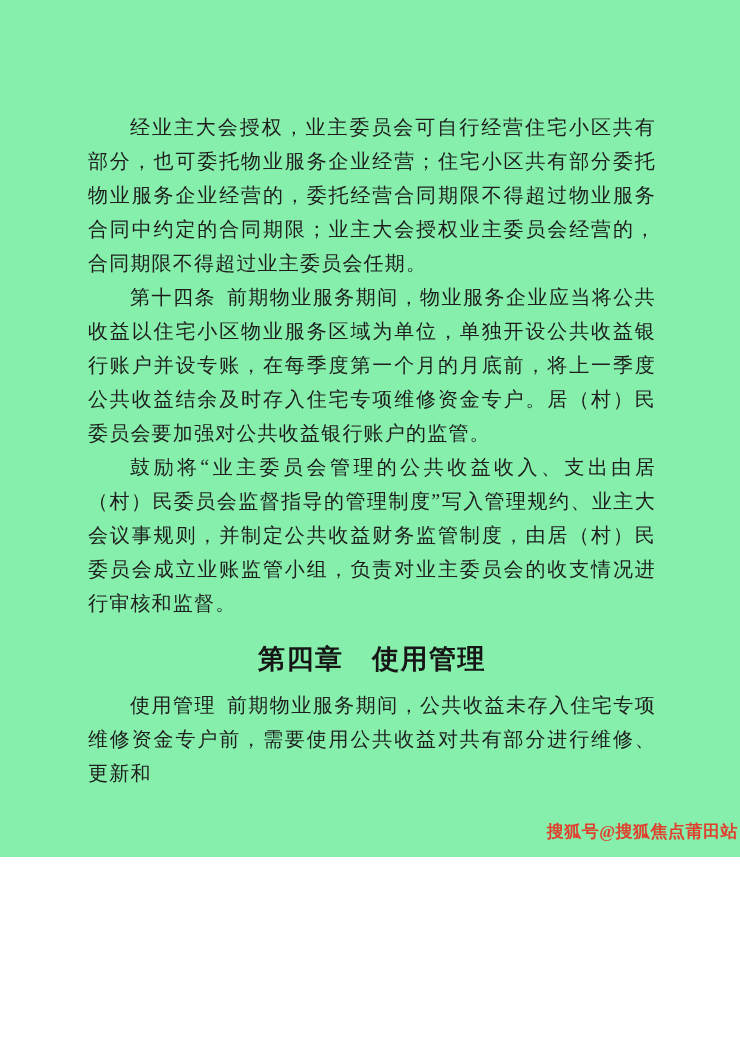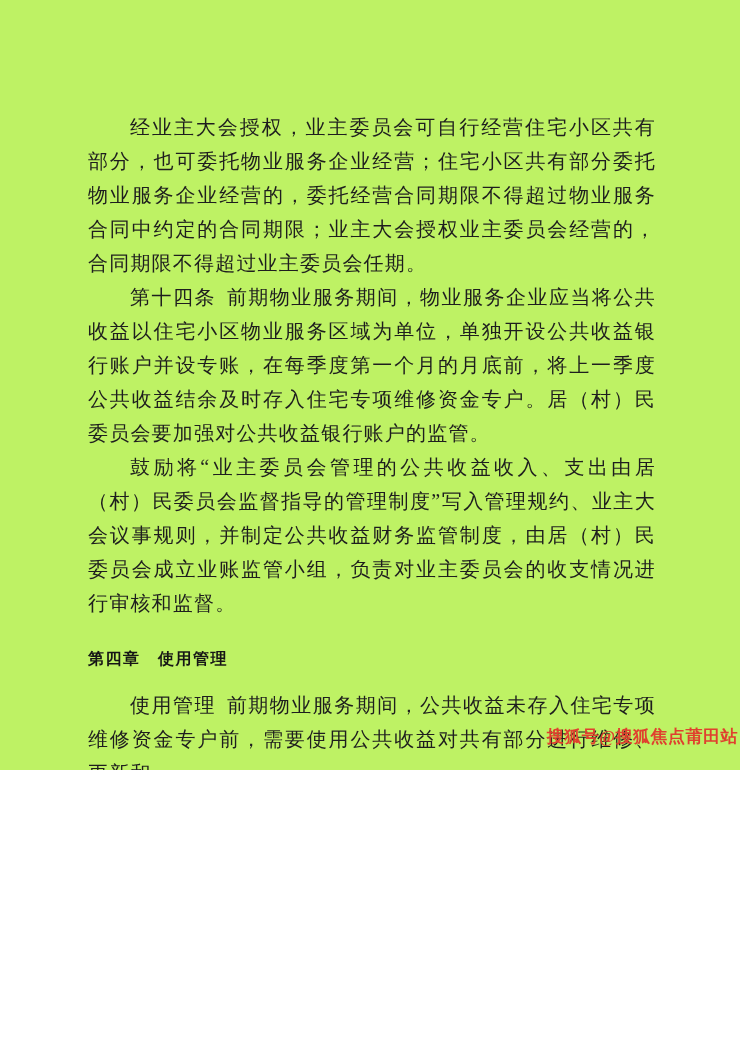--- a/index.html
+++ b/index.html
@@ -4,22 +4,22 @@
 <style>
   * { box-sizing: border-box; margin: 0; padding: 0; }
   html, body {
     width: 740px;
     background: #ffffff;
     font-family: "Liberation Serif", "DejaVu Serif", serif;
   }
   .page {
     position: relative;
     width: 740px;
-    height: 770px;
-    background: #bef264;
+    height: 857px;
+    background: #86efac;
     overflow: hidden;
   }
   .content {
     position: absolute;
     top: 110px;
     left: 88px;
     width: 568px;
     color: #1e1e1e;
     font-size: 20px;
     line-height: 34px;
@@ -32,38 +32,38 @@
   }
   .lead {
     font-weight: normal;
     margin-right: 0.55em;
   }
   .lead:empty {
     display: none;
   }
   .chapter-heading {
     margin: 22px 0 12px 0;
-    text-align: left;
+    text-align: center;
     font-weight: bold;
-    font-size: 16px;
+    font-size: 27px;
     letter-spacing: 1.5px;
     color: #161616;
   }
   .page-number {
     position: absolute;
     left: 88px;
     top: 960px;
     font-size: 17px;
     letter-spacing: 2px;
     color: #222222;
   }
   .watermark {
     position: absolute;
     right: 2px;
-    bottom: 22px;
+    bottom: 14px;
     font-size: 17px;
     font-weight: 600;
     letter-spacing: 0.5px;
     text-align: right;
   }
 </style>
 </head>
 <body>
 
 <div class="page">

